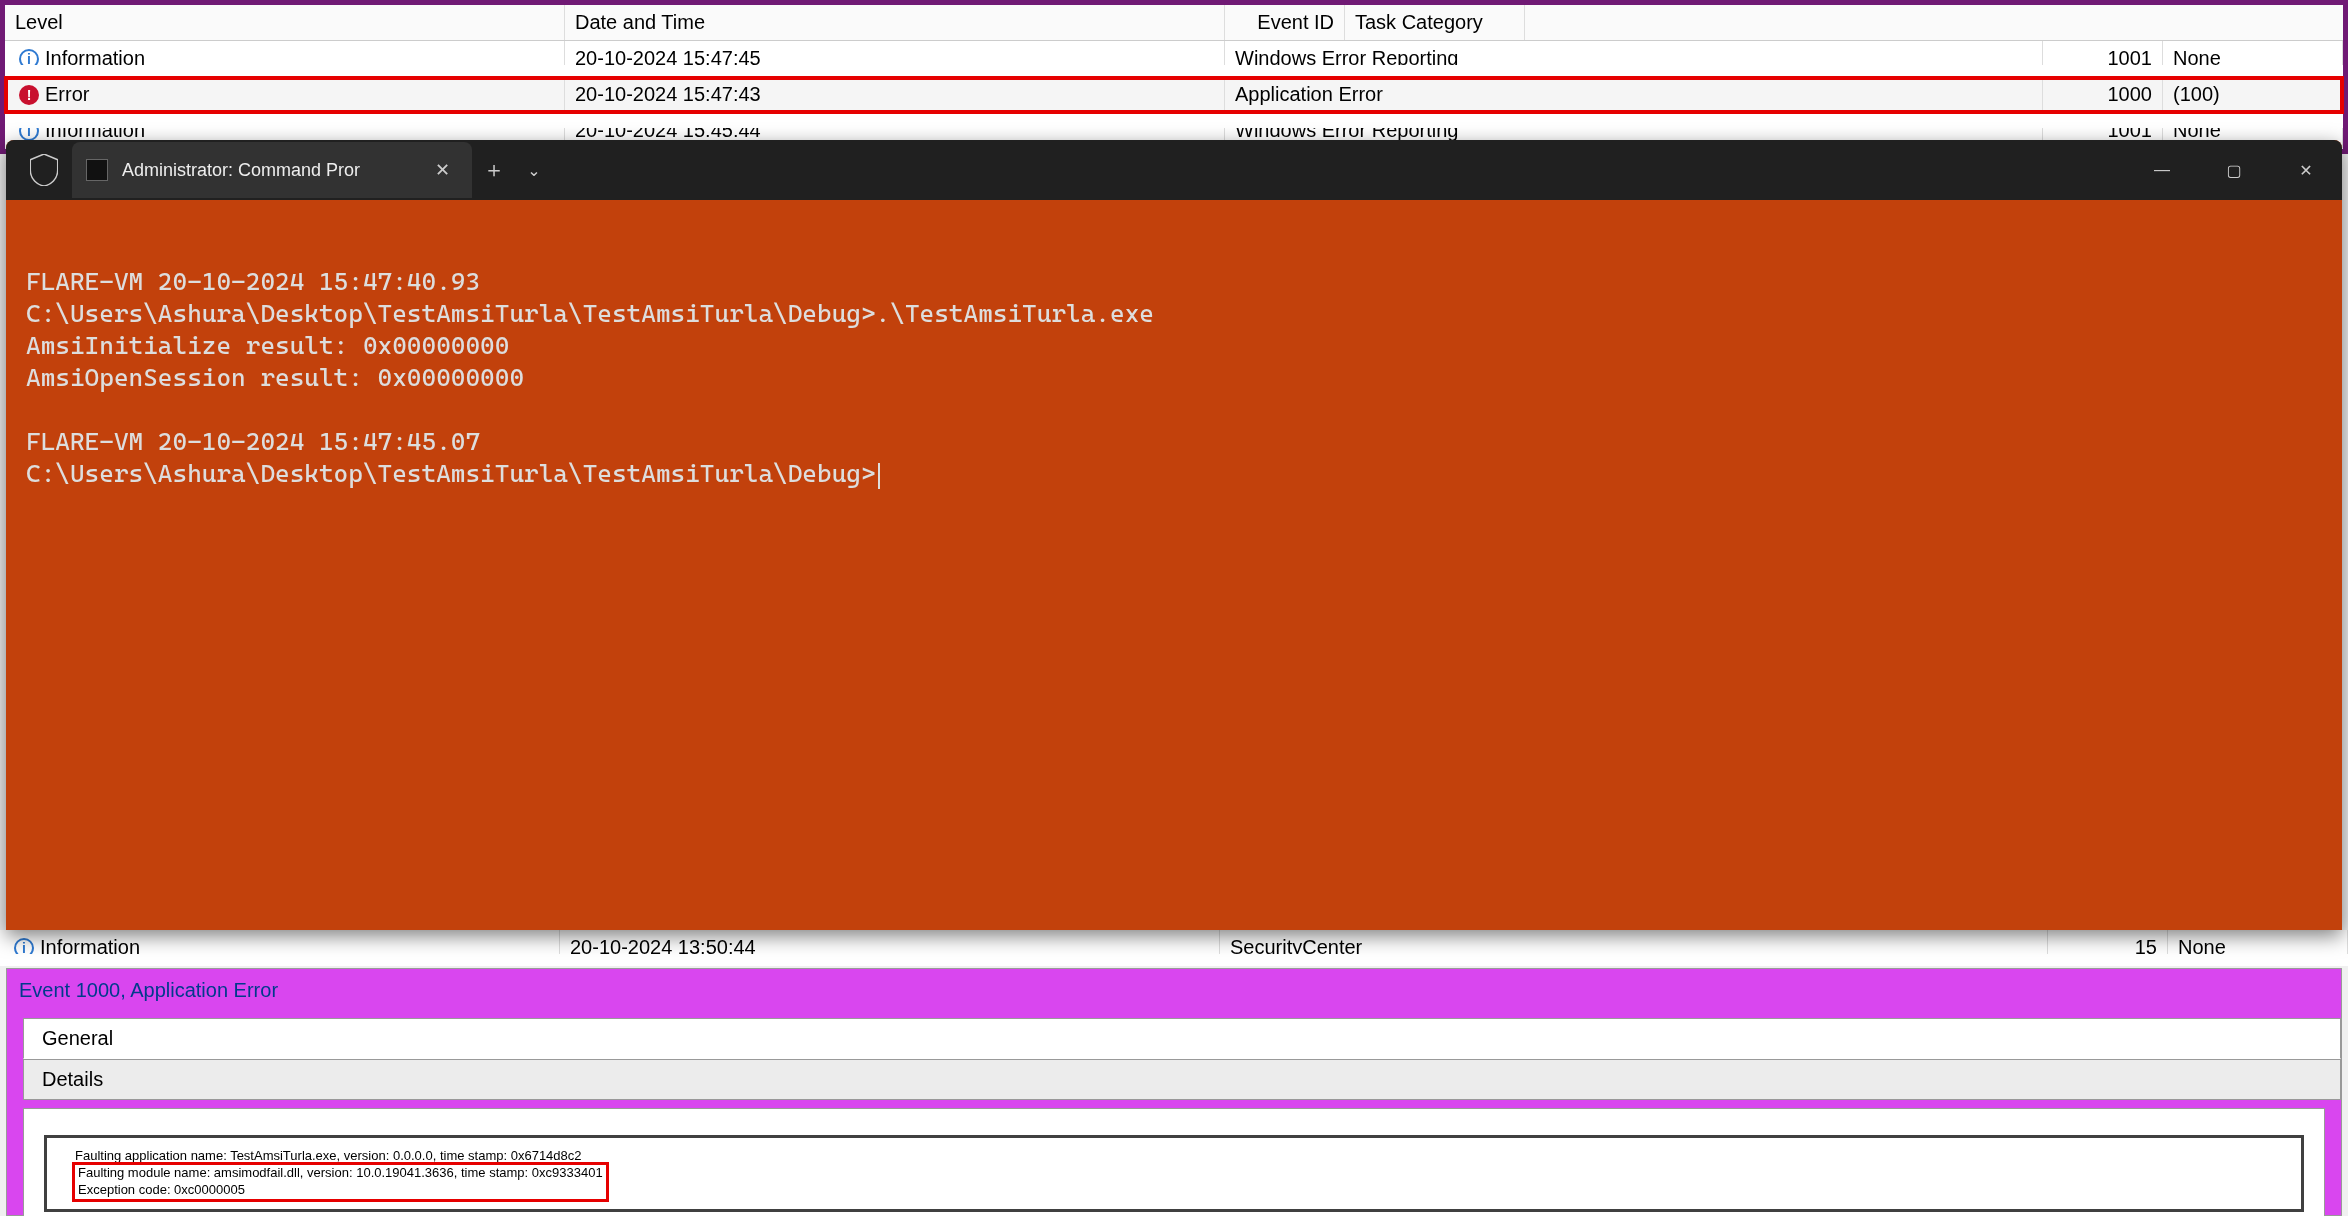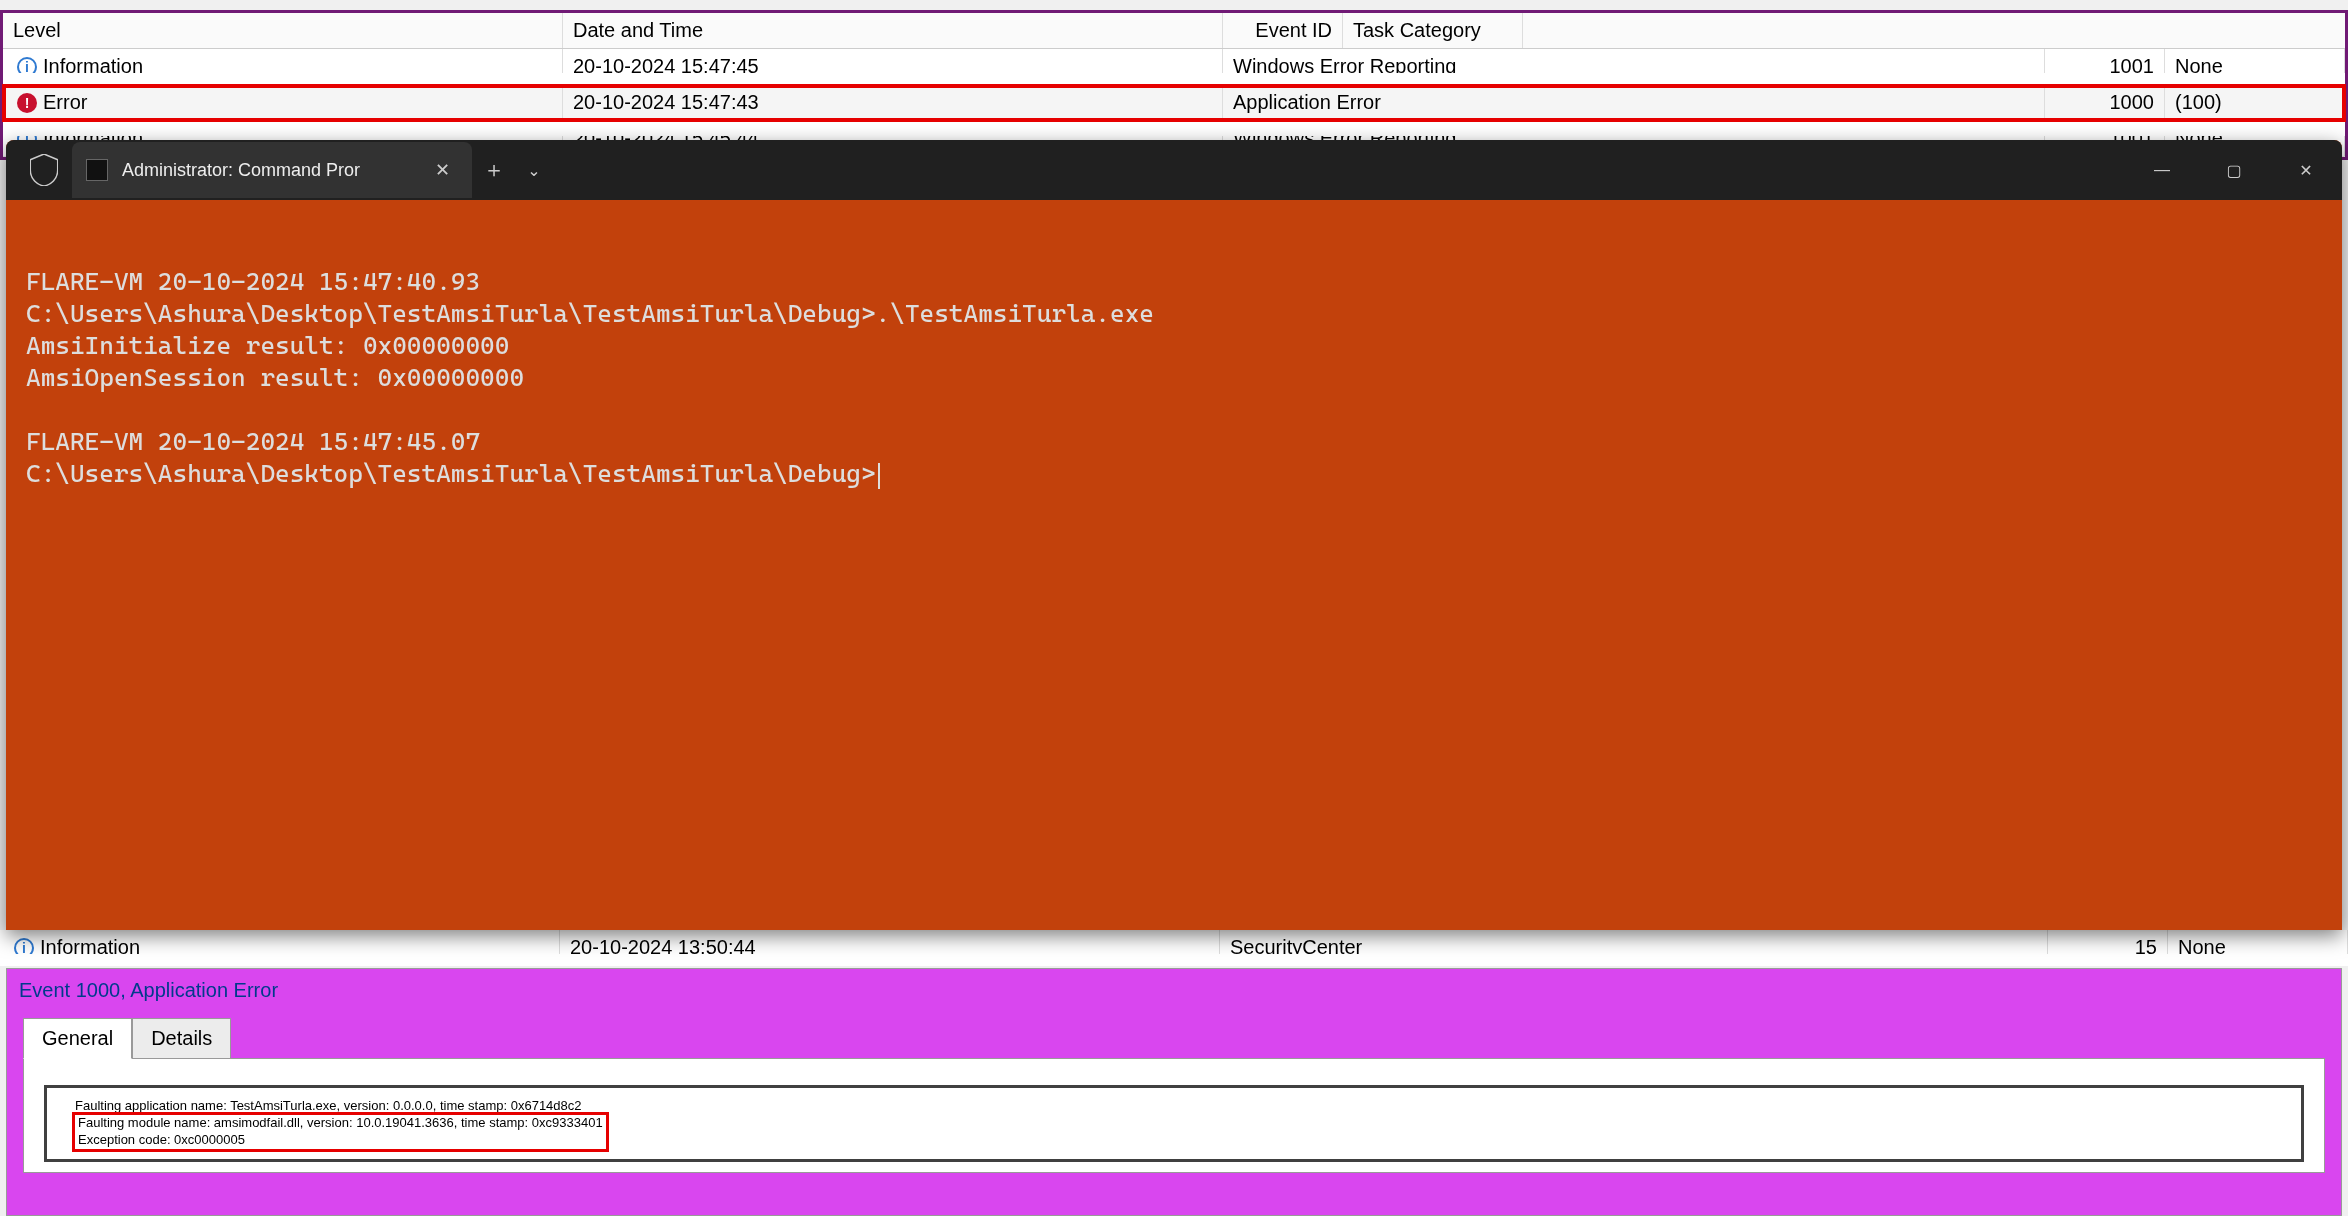--- a/index.html
+++ b/index.html
@@ -8,23 +8,23 @@
     background: #f0f0f0;
     width: 2348px;
     height: 1216px;
     overflow: hidden;
     position: relative;
   }
 
   
   .event-list {
     position: absolute;
-    top: 10px; left: 0; right: 0;
+    top: 0; left: 0; right: 0;
     background: #fff;
-    border: 3px solid #701a75;
+    border: 5px solid #701a75;
     font-size: 20px;
   }
   .ev-header {
     display: flex;
     background: #fafafa;
     border-bottom: 1px solid #ccc;
     color: #000;
     font-weight: 400;
   }
   .ev-header > div, .ev-row > div {
@@ -137,22 +137,23 @@
     background: #d946ef;
     border: 1px solid #999;
     font-size: 20px;
   }
   .details-title {
     padding: 10px 12px;
     color: #003a8c;
   }
   .details-tabs {
     display: flex;
-    margin: 6px 0 0 16px;
+    margin: 6px 0 9px 16px;
     gap: 0;
+    flex-direction: column;
   }
   .dt-tab {
     padding: 8px 18px;
     border: 1px solid #999;
     background: #ececec;
     font-size: 20px;
     cursor:pointer;
     position:relative;
   }
   .dt-tab.active {

